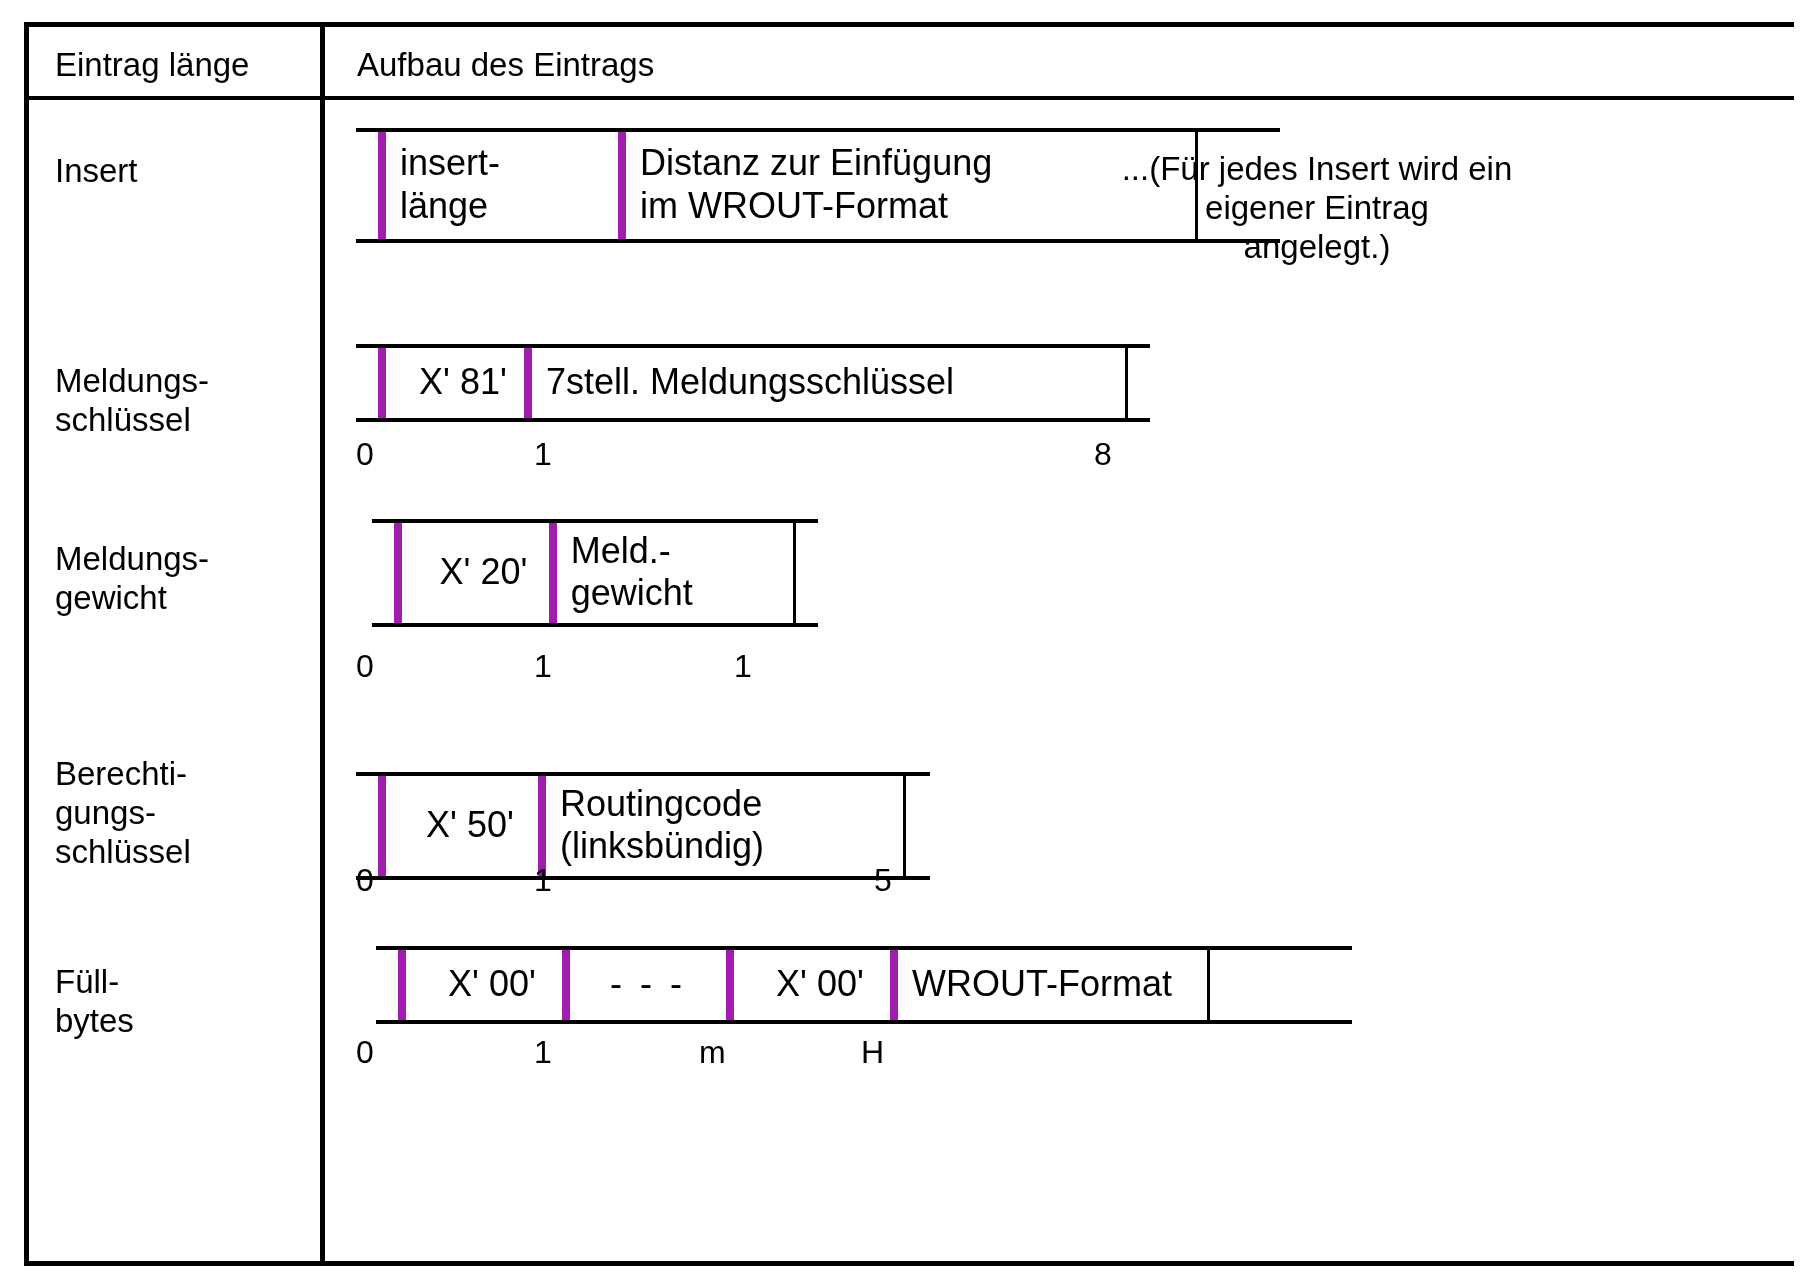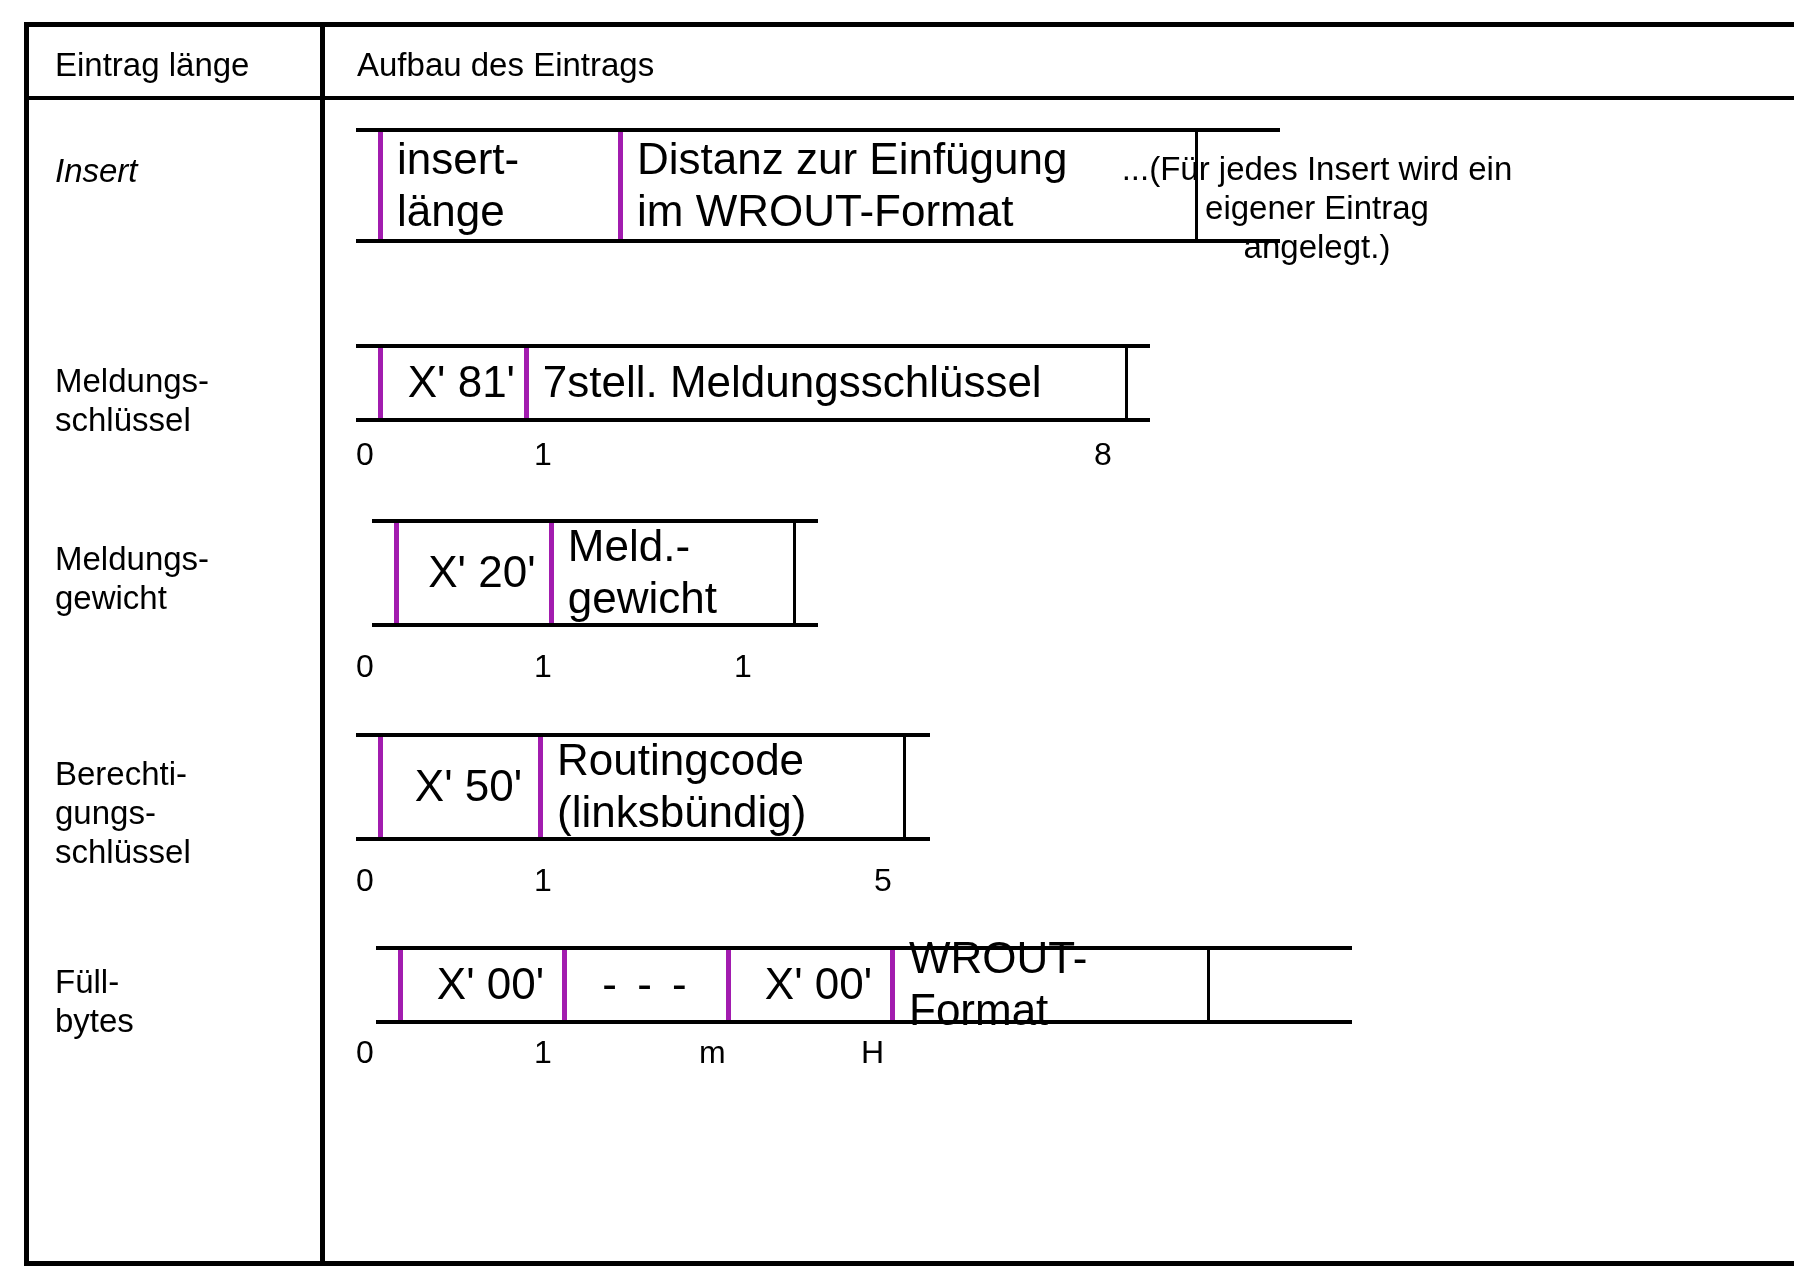--- a/index.html
+++ b/index.html
@@ -82,24 +82,24 @@
     position: relative;
     display: flex;
     align-items: stretch;
     border-top: 4px solid #000;
     border-bottom: 4px solid #000;
     box-sizing: border-box;
   }
   .cell {
     position: relative;
     box-sizing: border-box;
-    border-left: 5px solid #a21caf;
+    border-left: 8px solid #a21caf;
     display: flex;
     align-items: center;
-    font-size: 44px;
+    font-size: 36px;
     line-height: 1.18;
     padding: 6px 0 8px 14px;
     white-space: pre-line;
   }
   .cell.last { border-right: 3px solid #000; }
   .cell.center { justify-content: center; padding-left: 16px; padding-right: 0; }
   .cell.dashes { justify-content: center; letter-spacing: 4px; padding-left: 0; }
 
   
   .stub-left {
@@ -150,21 +150,21 @@
 
 <div class="page">
 
   <div class="table-frame"></div>
   <div class="col-divider"></div>
   <div class="header-rule"></div>
 
   <div class="header-cell header-left">Eintrag länge</div>
   <div class="header-cell header-right">Aufbau des Eintrags</div>
 
-  <div class="row-label" style="top:152px;font-style:italic;">Insert</div>
+  <div class="row-label" style="top:152px;">Insert</div>
 
   <div class="fielddiag" style="left:378px; top:128px; width:880px;">
     <div class="boxrow" style="height:115px;">
       <div class="stub-left"></div>
       <div class="cell" style="width:240px;">insert-
 länge</div>
       <div class="cell last" style="width:580px;">Distanz zur Einfügung
 im WROUT-Format</div>
       <div class="stub-right"></div>
     </div>
@@ -210,21 +210,21 @@
     <div class="offset" style="left:0px;">0</div>
     <div class="offset" style="left:178px;">1</div>
     <div class="offset" style="left:378px;">1</div>
   </div>
 
   <div class="row-label" style="top:755px;">Berechti-
 gungs-
 schlüssel</div>
 
   <div class="fielddiag" style="left:378px; top:733px; width:530px;">
-    <div class="boxrow" style="height:108px;">
+    <div class="boxrow" style="height:108px;margin-top:39px;">
       <div class="stub-left"></div>
       <div class="cell center" style="width:160px;">X' 50'</div>
       <div class="cell last" style="width:368px;">Routingcode
 (linksbündig)</div>
       <div class="stub-right"></div>
     </div>
   </div>
 
   <div class="offsets" style="left:356px; top:864px; width:600px;">
     <div class="offset" style="left:0px;">0</div>

